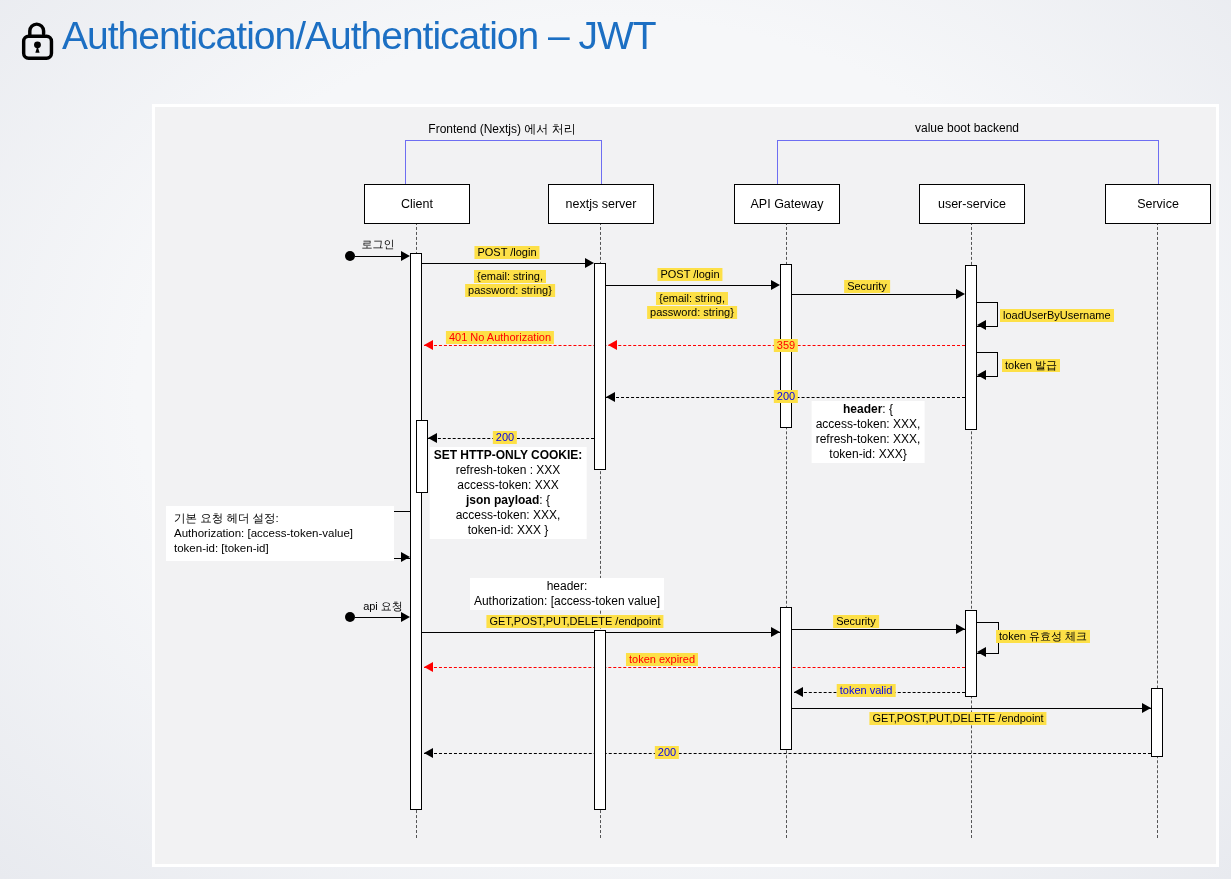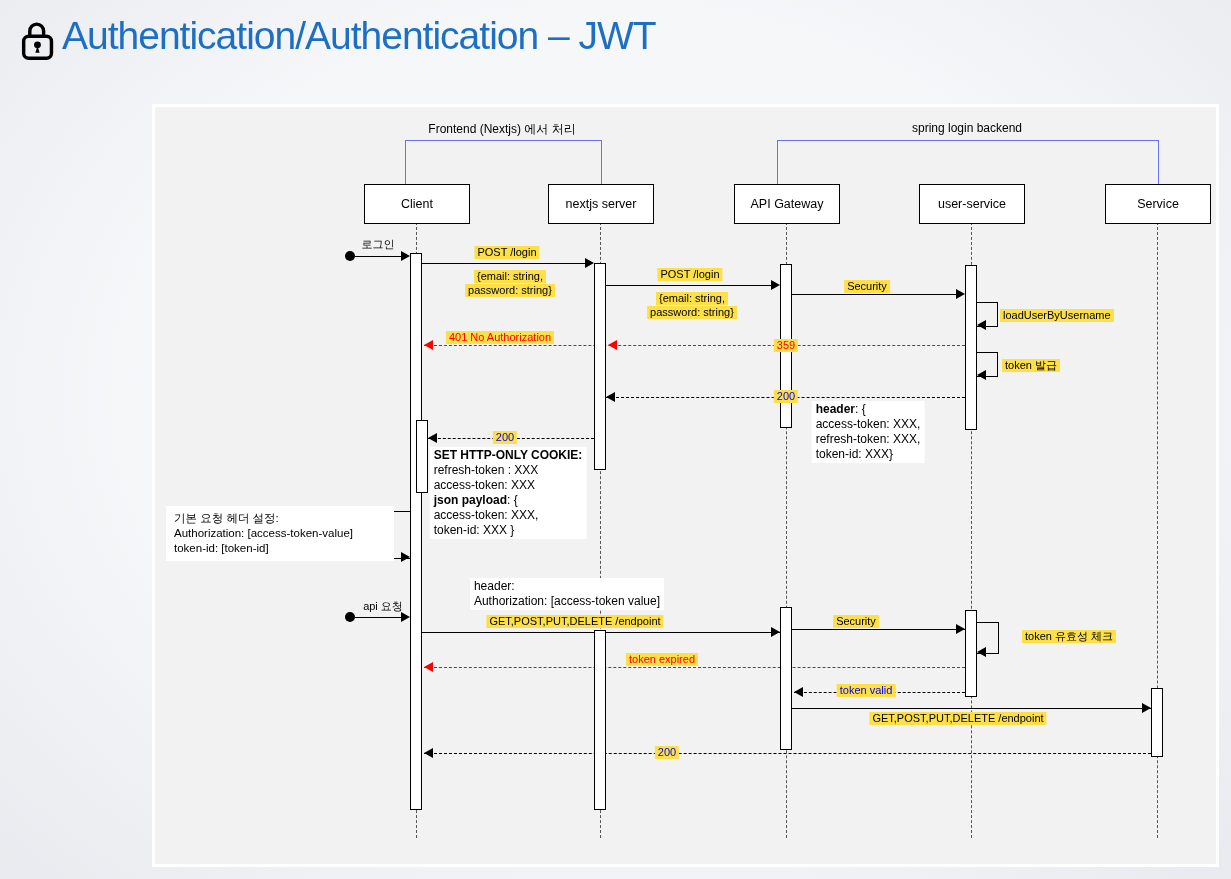--- a/index.html
+++ b/index.html
@@ -23,21 +23,21 @@
   .ah-e{position:absolute;width:0;height:0;border-top:5px solid transparent;border-bottom:5px solid transparent;border-left:9px solid #000}
   .ah-w{position:absolute;width:0;height:0;border-top:5px solid transparent;border-bottom:5px solid transparent;border-right:9px solid #000}
   .ah-w.red{border-right-color:#f00}
   .loop-r{position:absolute;border:1px solid #000;border-left:none}
   .loop-l{position:absolute;border:1px solid #000;border-right:none}
   .lbl{position:absolute;font-size:11px;line-height:13px;background:#fde047;padding:0 3px;white-space:nowrap;color:#000}
   .nobg{background:transparent}
   .ctr{transform:translateX(-50%)}
   .red-t{color:#f00}
   .blue-t{color:#0000f2}
-  .note{position:absolute;font-size:12px;line-height:15px;background:#fff;white-space:nowrap;transform:translateX(-50%);padding:1px 4px}
+  .note{position:absolute;font-size:12px;line-height:15px;background:#fff;text-align:center;white-space:nowrap;transform:translateX(-50%);padding:1px 4px}
   .note-left{position:absolute;font-size:11.5px;line-height:15px;background:#fff;text-align:left;white-space:nowrap;padding:5px 8px}
   .dot{position:absolute;width:10px;height:10px;border-radius:50%;background:#000}
   .b{font-weight:bold}
 </style>
 </head>
 <body>
 
 <div class="stage">
 
   <svg class="abs" style="left:16px;top:18px" width="46" height="46" viewBox="0 0 24 24">
@@ -46,21 +46,21 @@
     <circle cx="11.2" cy="14" r="1.8" fill="#000"></circle>
     <path d="M11.2 14.5 l-1.1 3.6 h2.2 z" fill="#000"></path>
   </svg>
   <div class="page-title">Authentication/Authentication – JWT</div>
 
   <div class="canvas"></div>
 
   <div class="bracket" style="left:405px;top:140px;width:195px;height:44px"></div>
   <div class="grp-lbl" style="left:502px;top:121px">Frontend (Nextjs) 에서 처리</div>
   <div class="bracket" style="left:777px;top:140px;width:380px;height:44px"></div>
-  <div class="grp-lbl" style="left:967px;top:121px">spring login backend</div>
+  <div class="grp-lbl" style="left:967px;top:121px">value boot backend</div>
 
   <div class="life" style="left:416px;top:222px;height:616px"></div>
   <div class="life" style="left:600px;top:222px;height:616px"></div>
   <div class="life" style="left:786px;top:222px;height:616px"></div>
   <div class="life" style="left:971px;top:222px;height:616px"></div>
   <div class="life" style="left:1157px;top:222px;height:616px"></div>
 
   <div class="hline" style="left:355px;top:256px;width:47px"></div>
   <div class="ah-e" style="left:401px;top:251px"></div>
 
@@ -147,21 +147,21 @@
   <div class="lbl ctr red-t" style="left:786px;top:339px">359</div>
 
   <div class="lbl" style="left:1002px;top:359px">token 발급</div>
 
   <div class="lbl ctr blue-t" style="left:786px;top:390px">200</div>
   <div class="lbl ctr blue-t" style="left:505px;top:431px">200</div>
 
   <div class="lbl ctr" style="left:575px;top:615px">GET,POST,PUT,DELETE /endpoint</div>
   <div class="lbl ctr" style="left:856px;top:615px">Security</div>
 
-  <div class="lbl" style="left:1022px;top:630px">token 유효성 체크</div>
+  <div class="lbl" style="left:996px;top:630px">token 유효성 체크</div>
 
   <div class="lbl ctr red-t" style="left:662px;top:653px">token expired</div>
   <div class="lbl ctr blue-t" style="left:866px;top:684px">token valid</div>
 
   <div class="lbl ctr" style="left:958px;top:712px">GET,POST,PUT,DELETE /endpoint</div>
   <div class="lbl ctr blue-t" style="left:667px;top:746px">200</div>
 
   <div class="note" style="left:868px;top:401px">
     <div><span class="b">header</span><span>: {</span></div>
     <div>access-token: XXX,</div>

